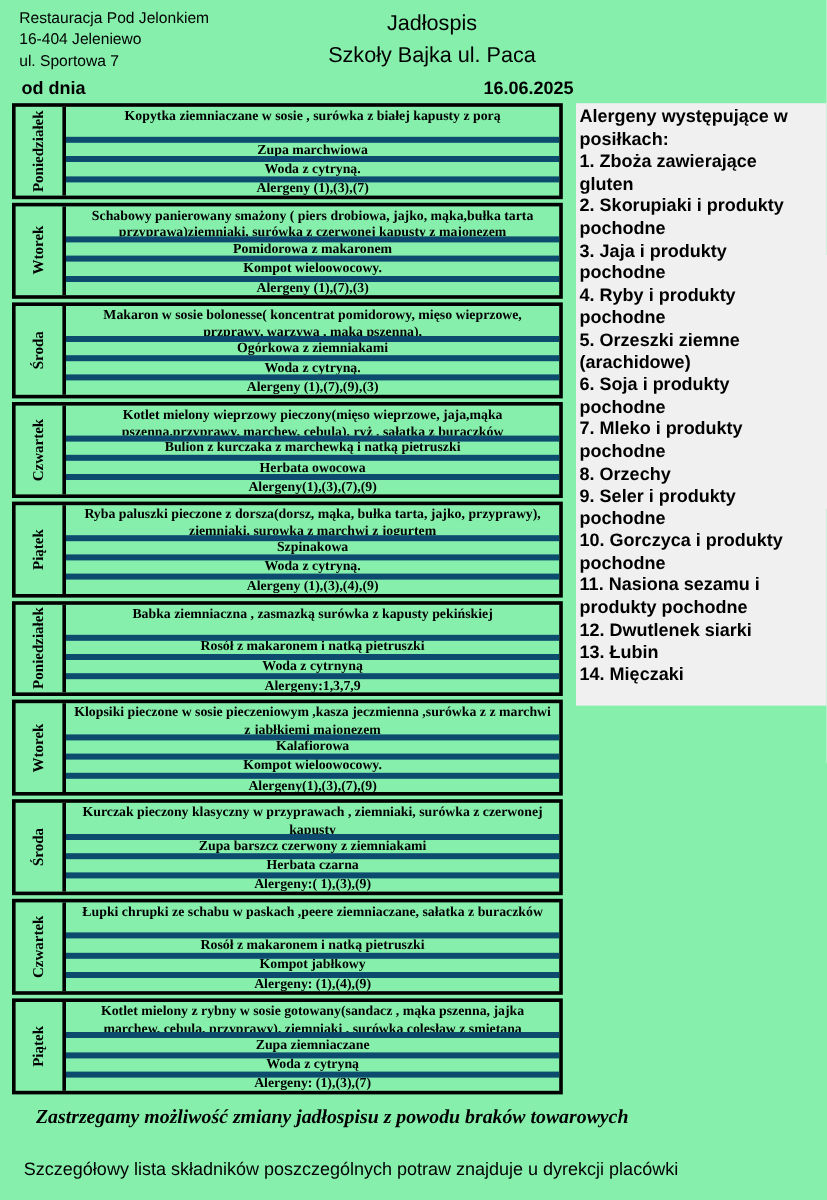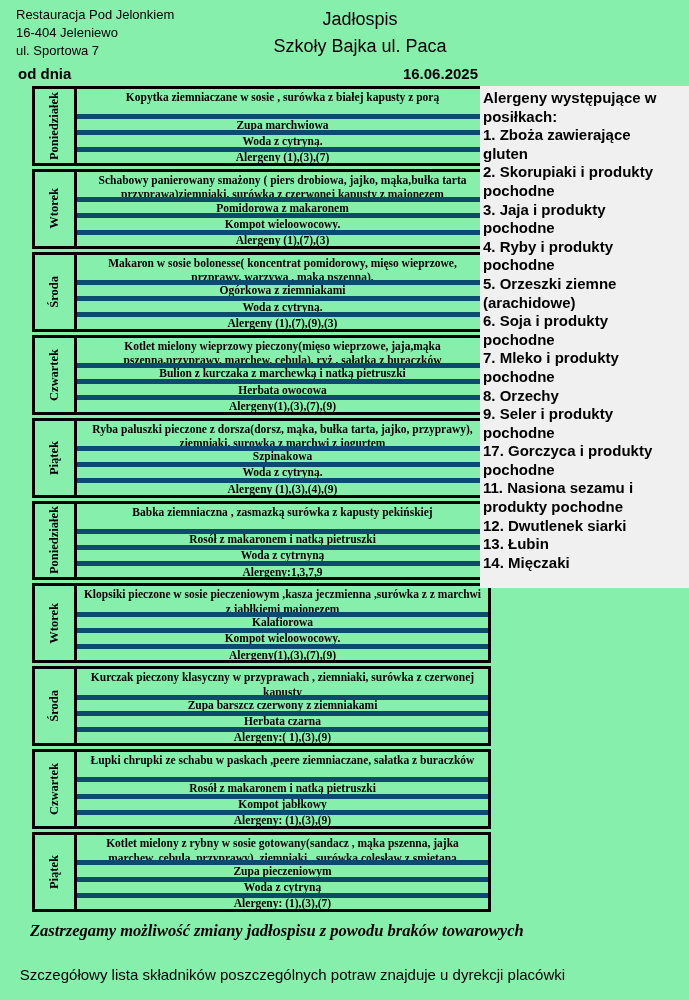--- a/index.html
+++ b/index.html
@@ -8,21 +8,21 @@
     font-family:"Liberation Sans",sans-serif;color:#000;overflow:hidden;
   }
   
   .rest-info{position:absolute;left:16px;top:6px;font-size:13px;line-height:1.4;}
   .doc-title{position:absolute;left:165px;top:6px;width:390px;text-align:center;
     font-size:18px;line-height:1.5;}
   .from-label{position:absolute;left:18px;top:65px;font-size:15px;font-weight:bold;}
   .menu-date{position:absolute;left:260px;top:65px;width:218px;text-align:right;
     font-size:15px;font-weight:bold;}
   
-  .menu-table{position:absolute;left:32px;top:86px;width:459px;height:826px;
+  .menu-table{position:absolute;left:10px;top:86px;width:459px;height:826px;
     display:flex;flex-direction:column;gap:3px;box-sizing:border-box;}
   .day-block{flex:1;border:3px solid #000;display:flex;box-sizing:border-box;min-height:0;}
   .day-cell{width:42px;border-right:3px solid #000;display:flex;align-items:center;
     justify-content:center;box-sizing:border-box;flex:none;}
   .day-label{writing-mode:vertical-rl;transform:rotate(180deg);
     font-family:"Liberation Serif",serif;font-weight:bold;font-size:12.5px;white-space:nowrap;}
   .dish-col{flex:1;display:flex;flex-direction:column;min-width:0;}
   .dish-row{flex:1;display:flex;align-items:center;justify-content:center;text-align:center;
     font-family:"Liberation Serif",serif;font-weight:bold;font-size:11.5px;line-height:1.25;
     padding:0 5px;box-sizing:border-box;min-height:0;overflow:hidden;}
@@ -158,31 +158,31 @@
       </div>
 
       <div class="day-block">
         <div class="day-cell">
           <span class="day-label">Czwartek</span>
         </div>
         <div class="dish-col">
           <div class="dish-row dish-row--main">Łupki chrupki ze schabu w paskach ,peere ziemniaczane, sałatka z buraczków</div>
           <div class="dish-row">Rosół z makaronem i natką pietruszki</div>
           <div class="dish-row">Kompot jabłkowy</div>
-          <div class="dish-row">Alergeny: (1),(3),(9)</div>
+          <div class="dish-row">Alergeny: (1),(4),(9)</div>
         </div>
       </div>
 
       <div class="day-block">
         <div class="day-cell">
           <span class="day-label">Piątek</span>
         </div>
         <div class="dish-col">
           <div class="dish-row dish-row--main">Kotlet mielony z rybny w sosie gotowany(sandacz , mąka pszenna, jajka marchew, cebula, przyprawy), ziemniaki , surówka colesław z smietaną</div>
-          <div class="dish-row">Zupa pieczeniowym</div>
+          <div class="dish-row">Zupa ziemniaczane</div>
           <div class="dish-row">Woda z cytryną</div>
           <div class="dish-row">Alergeny: (1),(3),(7)</div>
         </div>
       </div>
     </div>
 
   <div class="allergen-panel">
     <div class="allergen-heading">Alergeny występujące w posiłkach:</div>
     <div>
 
@@ -197,21 +197,21 @@
         <div class="allergen-item">5. Orzeszki ziemne (arachidowe)</div>
 
         <div class="allergen-item">6. Soja i produkty pochodne</div>
 
         <div class="allergen-item">7. Mleko i produkty pochodne</div>
 
         <div class="allergen-item">8. Orzechy</div>
 
         <div class="allergen-item">9. Seler i produkty pochodne</div>
 
-        <div class="allergen-item">17. Gorczyca i produkty pochodne</div>
+        <div class="allergen-item">10. Gorczyca i produkty pochodne</div>
 
         <div class="allergen-item">11. Nasiona sezamu i produkty pochodne</div>
 
         <div class="allergen-item">12. Dwutlenek siarki</div>
 
         <div class="allergen-item">13. Łubin</div>
 
         <div class="allergen-item">14. Mięczaki</div>
       </div>
   </div>

